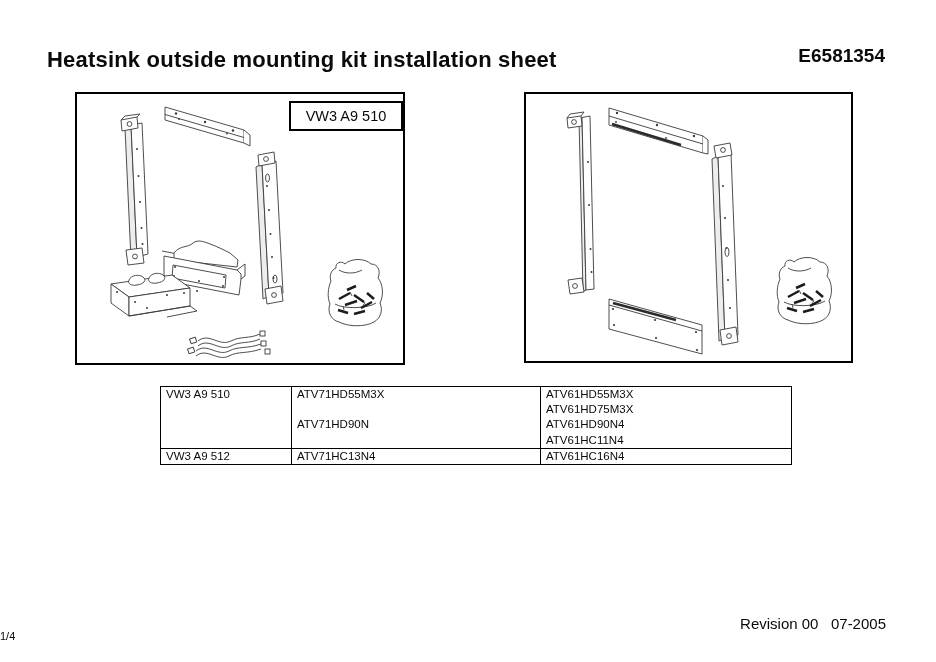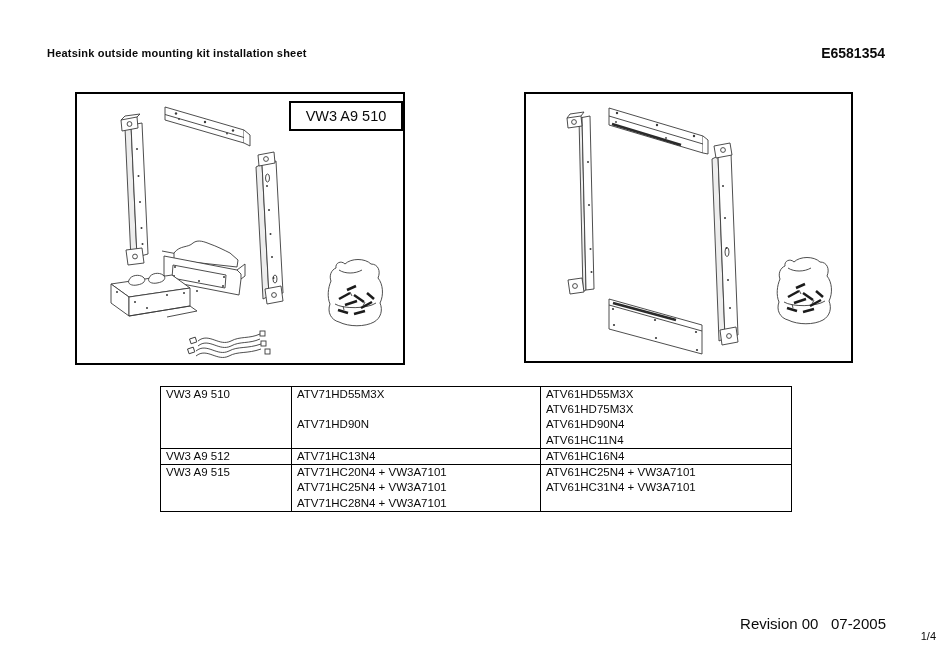--- a/index.html
+++ b/index.html
@@ -1,40 +1,40 @@
 <!DOCTYPE html>
 <html><head>
 <meta charset="utf-8">
 <style>
   html,body{margin:0;padding:0;background:#ffffff;}
   .page{
     position:relative;width:936px;height:662px;background:#ffffff;
     font-family:"Liberation Sans",sans-serif;color:#0a0a0a;overflow:hidden;
   }
-  .title{position:absolute;left:47px;top:47px;font-size:11px;font-weight:bold;letter-spacing:0.2px;}
-  .doc-number{position:absolute;right:51px;top:45px;font-size:14px;font-weight:bold;}
+  .title{position:absolute;left:47px;top:47px;font-size:22px;font-weight:bold;letter-spacing:0.2px;}
+  .doc-number{position:absolute;right:51px;top:45px;font-size:19px;font-weight:bold;}
   .diagram{position:absolute;border:2px solid #000;background:#fff;box-sizing:border-box;}
   .diagram-left{left:75px;top:92px;width:330px;height:273px;}
   .diagram-right{left:524px;top:92px;width:329px;height:271px;}
   .diagram svg{position:absolute;left:0;top:0;}
   .diagram-label{
     position:absolute;border:2px solid #000;background:#fff;box-sizing:border-box;
     display:flex;align-items:center;justify-content:center;
     font-size:14.5px;white-space:pre;
   }
   .label-left{left:212px;top:7px;width:114px;height:30px;}
   .label-right{left:176px;top:6px;width:147px;height:29px;}
   .table-wrap{position:absolute;left:160px;top:386px;}
   table{border-collapse:collapse;table-layout:fixed;width:631px;font-size:11.5px;}
   td{border:1.5px solid #000;vertical-align:top;padding:0 4px 0 5px;overflow:hidden;}
   .ln{line-height:15.2px;min-height:15.2px;white-space:nowrap;}
   tr.r1{height:62px;} tr.r2{height:30px;} tr.r3{height:16px;}
   tr.r4{height:16px;} tr.r5{height:46px;} tr.r6{height:46px;}
   .footer-revision{position:absolute;right:50px;top:615px;font-size:15px;white-space:pre;}
-  .footer-page{position:absolute;left:0;right:0;top:630px;text-align:right;font-size:11px;}
+  .footer-page{position:absolute;left:0;right:0;top:630px;text-align:left;font-size:11px;}
   .sk{stroke:#3a3a3a;stroke-width:0.9;fill:none;}
   .skw{stroke:#3a3a3a;stroke-width:0.9;fill:#ffffff;}
   .skg{stroke:#3a3a3a;stroke-width:0.9;fill:#ededed;}
   .dot{fill:#3a3a3a;stroke:none;}
   .screw{stroke:#1b1b1b;stroke-width:2.5;fill:none;}
   .seal{stroke:#2a2a2a;stroke-width:2.6;fill:none;}
 </style>
 </head>
 <body>
 
@@ -247,34 +247,20 @@
           <td>
               <div class="ln">VW3 A9 512</div>
             </td>
           <td>
               <div class="ln">ATV71HC13N4</div>
             </td>
           <td>
               <div class="ln">ATV61HC16N4</div>
             </td>
         </tr>
-        <tr class="r6">
-          <td>
-              <div class="ln">VW3 A9 515</div>
-            </td>
-          <td>
-            <div class="ln">ATV71HC20N4 + VW3A7101</div>
-            <div class="ln">ATV71HC25N4 + VW3A7101</div>
-            <div class="ln">ATV71HC28N4 + VW3A7101</div>
-          </td>
-          <td>
-            <div class="ln">ATV61HC25N4 + VW3A7101</div>
-            <div class="ln">ATV61HC31N4 + VW3A7101</div>
-          </td>
-        </tr>
       </tbody>
     </table>
   </div>
 
   <div class="footer-revision">Revision 00   07-2005</div>
   <div class="footer-page">1/4</div>
 
 </div>
 
 </body></html>

